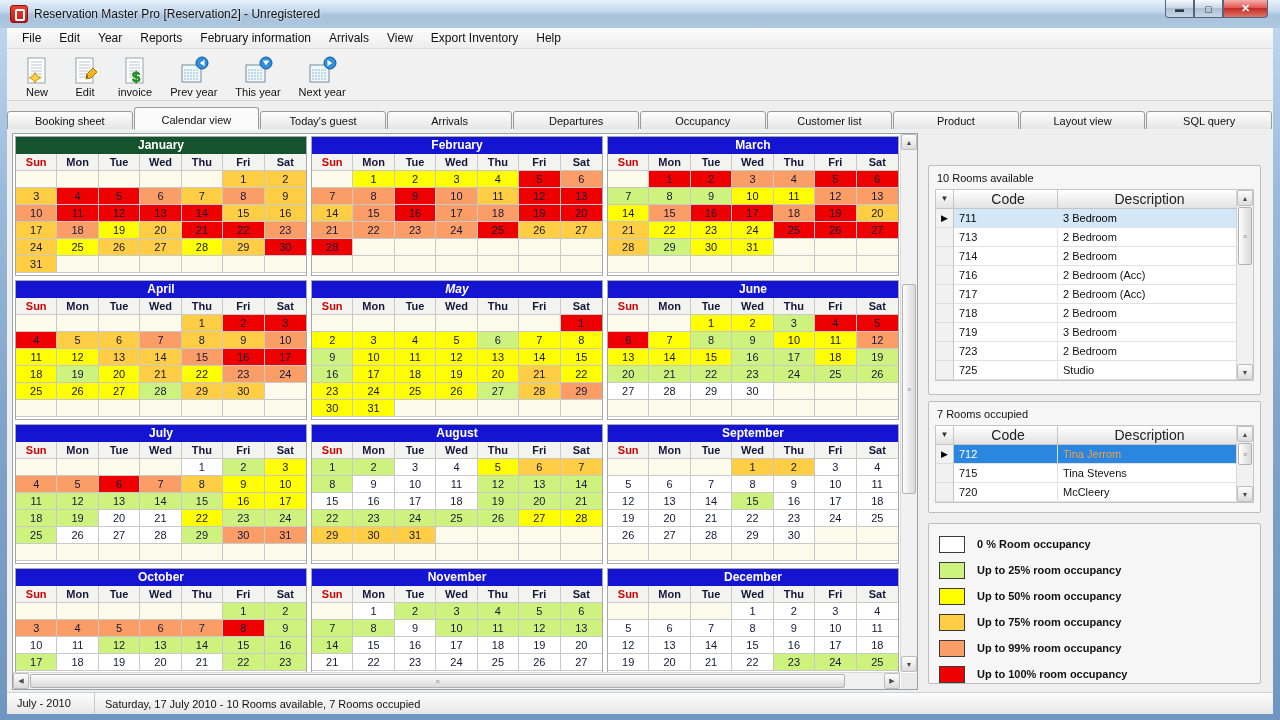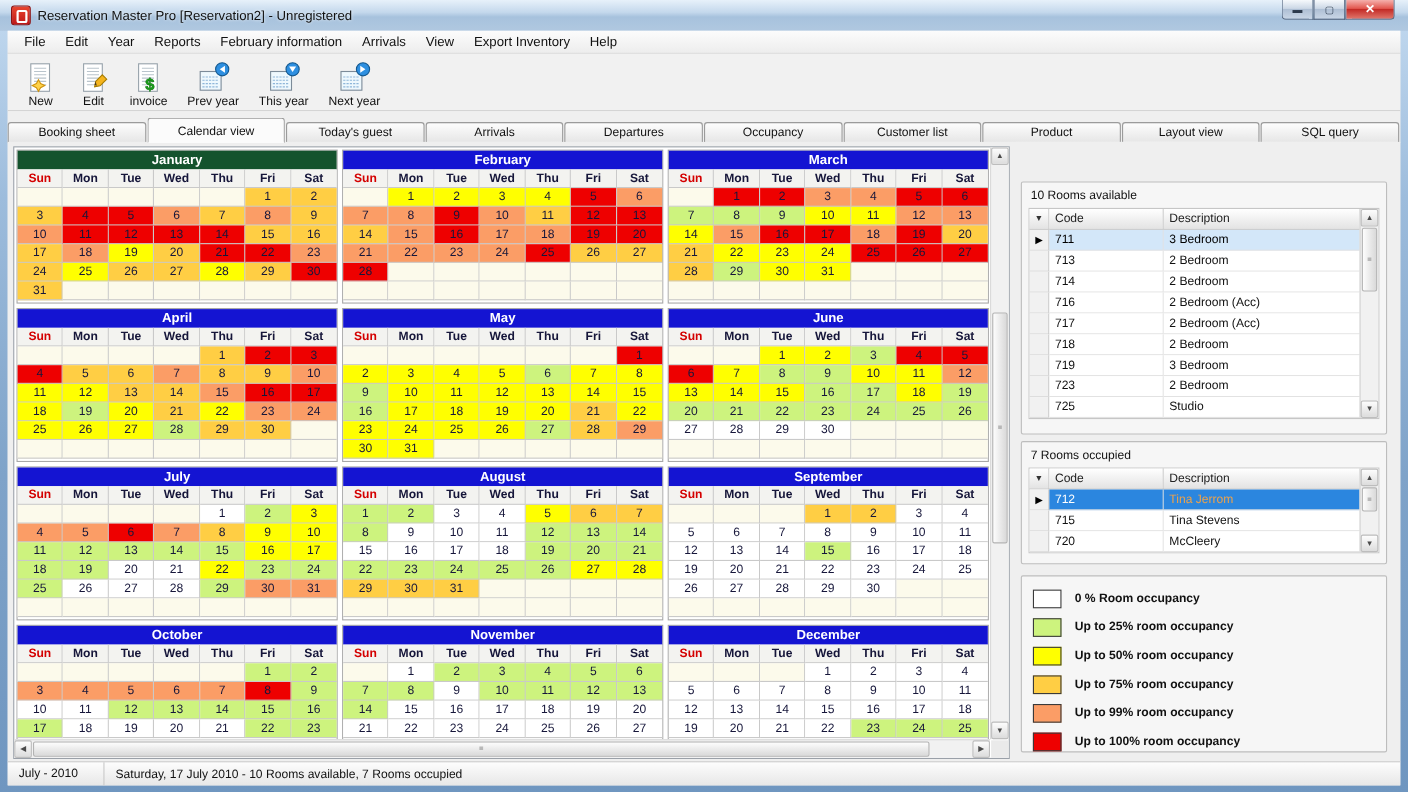--- a/index.html
+++ b/index.html
@@ -66,21 +66,21 @@
   .h-sb .sb-thumb{background:linear-gradient(180deg,#fdfdfd,#d9d9d9);}
 
   
   .side-panel{position:absolute;left:916px;right:2px;top:0;bottom:3px;background:#efefef;}
   .date-title{font-size:13px;font-weight:bold;color:#000;padding:9px 4px 7px 8px;border-bottom:1px solid #d6d6d6;}
   .groupbox{position:absolute;left:5px;right:10px;border:1px solid #bdbdbd;background:#f6f6f6;border-radius:2px;box-sizing:border-box;}
   .grp-title{font-size:11px;color:#111;padding:6px 8px 5px;}
   .grid-wrap{position:relative;margin:0 6px 6px;border:1px solid #c6c6c6;background:#fff;}
   .rgrid{display:grid;grid-template-columns:18px 104px 1fr;grid-auto-rows:19px;margin-right:16px;}
   .rg-h{background:linear-gradient(180deg,#ffffff,#e3e3e3);border-right:1px solid #c6c6c6;border-bottom:1px solid #c6c6c6;
-    font-size:11px;color:#222;padding-left:5px;line-height:18px;box-sizing:border-box;}
+    font-size:14px;color:#222;padding-left:5px;line-height:18px;box-sizing:border-box;text-align:center;}
   .rg-gh{text-align:center;padding-left:0;font-size:8px;color:#333;}
   .rg-c{background:#fff;border-right:1px solid #e2e2e2;border-bottom:1px solid #e2e2e2;font-size:11px;color:#111;
     padding-left:5px;line-height:18px;box-sizing:border-box;white-space:nowrap;overflow:hidden;}
   .rg-g{background:#f1f1f1;border-right:1px solid #c6c6c6;border-bottom:1px solid #dddddd;text-align:center;
     padding-left:0;font-size:9px;color:#000;line-height:18px;}
   .grid-vsb{position:absolute;right:0;top:0;bottom:0;width:16px;background:#f1f1f1;border-left:1px solid #d5d5d5;}
 
   
   .legend-row{display:flex;align-items:center;margin:6px 0 0 10px;height:20px;}
   .legend-swatch{width:26px;height:17px;border:1px solid #3a3a3a;box-sizing:border-box;margin-right:12px;flex:none;}
@@ -414,21 +414,21 @@
                 <div class="day blank" style="background: rgb(252, 250, 235);"></div>
                 <div class="day blank" style="background: rgb(252, 250, 235);"></div>
                 <div class="day blank" style="background: rgb(252, 250, 235);"></div>
                 <div class="day blank" style="background: rgb(252, 250, 235);"></div>
                 <div class="day blank" style="background: rgb(252, 250, 235);"></div>
                 <div class="day blank" style="background: rgb(252, 250, 235);"></div>
                 <div class="day blank" style="background: rgb(252, 250, 235);"></div>
               </div>
             </div>
             <div class="month">
-              <div class="mtitle" style="background: rgb(20, 20, 210); color: rgb(255, 255, 255);">May</div>
+              <div class="mtitle" style="background: rgb(20, 20, 210); color: rgb(255, 255, 255); font-style: italic;">May</div>
               <div class="mgrid">
                 <div class="dow" style="color: rgb(212, 0, 0);">Sun</div>
                 <div class="dow">Mon</div>
                 <div class="dow">Tue</div>
                 <div class="dow">Wed</div>
                 <div class="dow">Thu</div>
                 <div class="dow">Fri</div>
                 <div class="dow">Sat</div>
                 <div class="day blank" style="background: rgb(252, 250, 235);"></div>
                 <div class="day blank" style="background: rgb(252, 250, 235);"></div>

